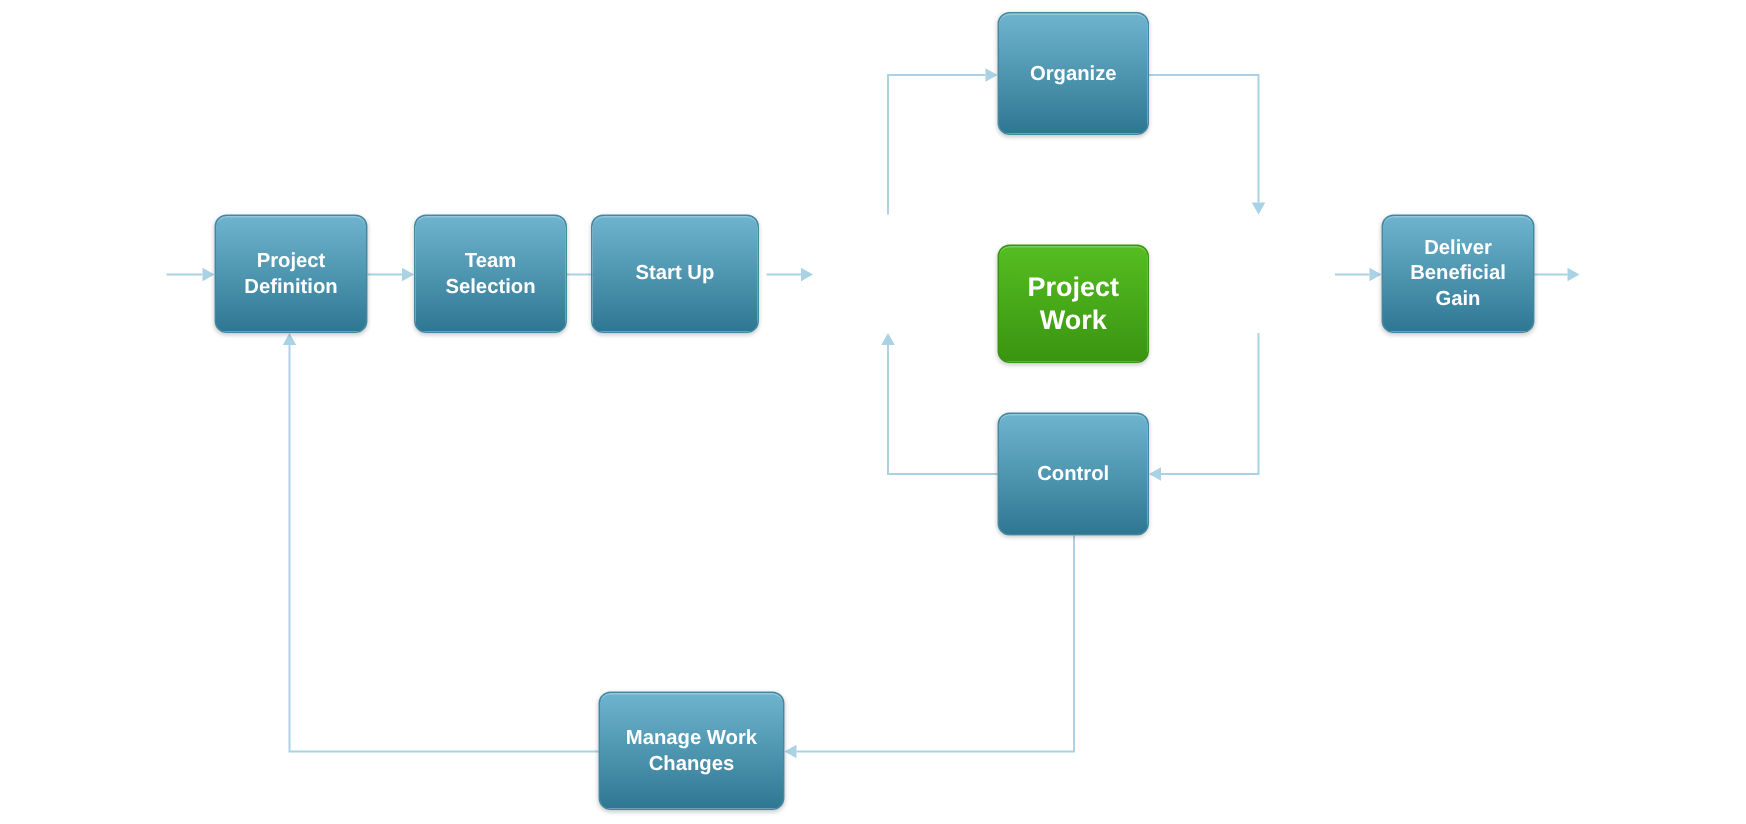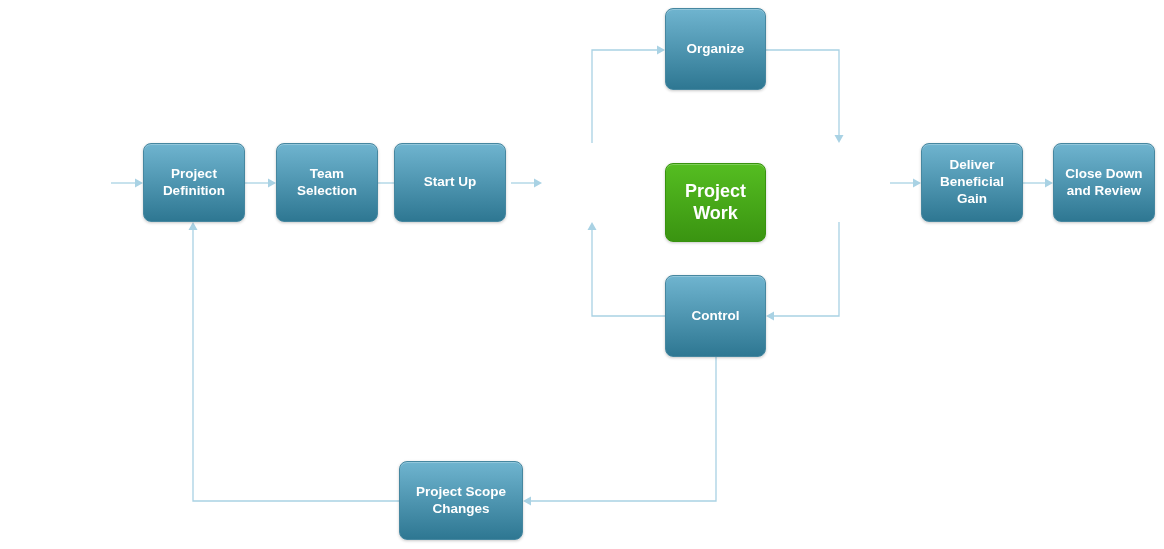--- a/index.html
+++ b/index.html
@@ -128,27 +128,24 @@
   </div>
   <div class="node teal" style="left:394px;top:143px;width:112px;height:79px">
     <span>Start Up</span>
   </div>
   <div class="node green" style="left:665px;top:143px;width:101px;height:79px">
     <span>Project Work</span>
   </div>
   <div class="node teal" style="left:921px;top:143px;width:102px;height:79px">
     <span>Deliver Beneficial Gain</span>
   </div>
-  <div class="node teal" style="left:1053px;top:143px;width:102px;height:79px">
-    <span>Close Down and Review</span>
-  </div>
 
   <div class="node teal" style="left:665px;top:8px;width:101px;height:82px">
     <span>Organize</span>
   </div>
   <div class="node teal" style="left:665px;top:275px;width:101px;height:82px">
     <span>Control</span>
   </div>
   <div class="node teal" style="left:399px;top:461px;width:124px;height:79px">
-    <span>Project Scope Changes</span>
+    <span>Manage Work Changes</span>
   </div>
 
 </div>
 
 </body></html>

